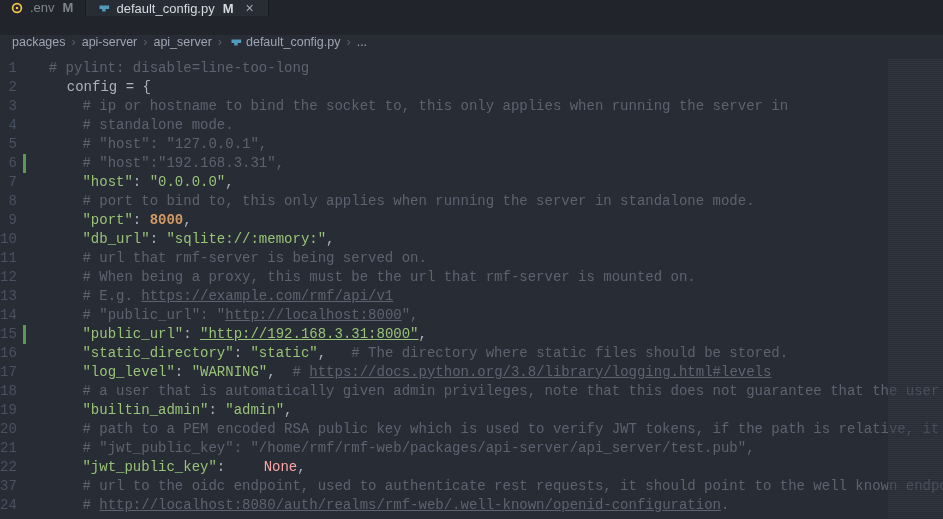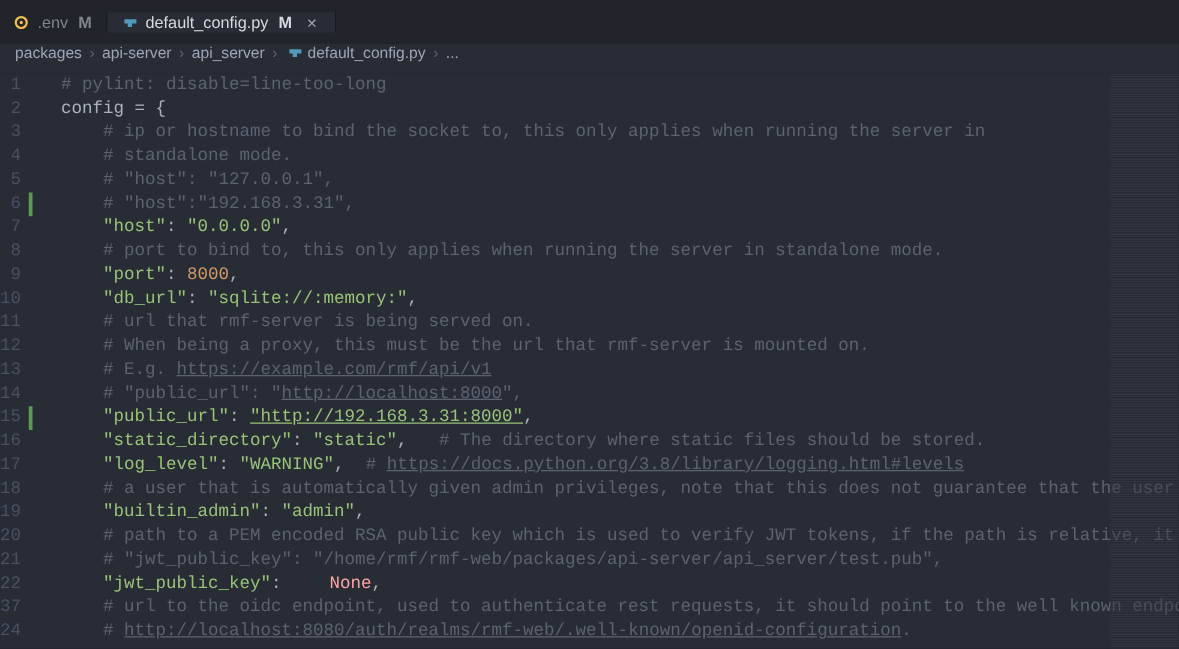--- a/index.html
+++ b/index.html
@@ -1,19 +1,19 @@
 <!DOCTYPE html>
 <html><head>
 <meta charset="utf-8">
 <style>
 * { margin:0; padding:0; box-sizing:border-box; }
 body { background:#1e2227; width:943px; height:519px; overflow:hidden;
   font-family:'Segoe UI',Tahoma,sans-serif; font-size:13px; color:#abb2bf; }
 
-.tabs { display:flex; height:35px; background:#21252b; align-items:center; }
+.tabs { display:flex; height:35px; background:#21252b; align-items:flex-start; }
 .tab { display:flex; align-items:center; padding:0 10px; gap:6px; cursor:pointer;
   color:#7f848e; font-size:13px; border-right:1px solid #181a1f; }
 .tab.active { background:#282c34; color:#d7dae0; }
 .tab .dirty { font-weight:bold; padding:0 2px; }
 .tab .close { width:16px; text-align:center; opacity:.7; font-size:14px; }
 .fic { width:14px; height:14px; display:inline-block; }
 
 .crumbs { display:flex; align-items:flex-start; height:24px; padding:0 12px;
   background:#282c34; font-size:12.5px; color:#9da5b4; gap:4px; }
 .crumbs .sep { color:#5c6370; padding:0 2px; }
@@ -22,24 +22,24 @@
   font-family:Consolas,'Courier New',monospace; font-size:14px; line-height:19px;
   position:relative; }
 .gutter { width:50px; text-align:right; padding:0 18px 0 0; color:#495162;
   user-select:none; }
 .gutter .ln.mod { border-right:3px solid #5a9b4d; padding-right:6px; margin-right:-9px; }
 .code { flex:1; white-space:pre; color:#abb2bf; padding-left:14px; }
 
 .c  { color:#5c6370; }
 .s  { color:#98c379; }
 .k  { color:#fca5a5;padding-left:30px; }
-.n  { color:#d19a66; }
+.n  { color:#d19a66;font-weight:bold; }
 .p  { color:#abb2bf; }
 .u  { text-decoration:underline;margin-top:32px; }
-.id { color:#abb2bf; }
+.id { color:#abb2bf;margin-left:18px; }
 
 .minimap { position:absolute; right:0; top:0; width:55px; height:100%;
   background:#282c34; opacity:.45;
   background-image:
    linear-gradient(#3e4451 1px, transparent 1px),
    linear-gradient(#3e4451 1px, transparent 1px);
   background-size:100% 2px; background-repeat:repeat-y; }
 </style>
 </head>
 <body>

